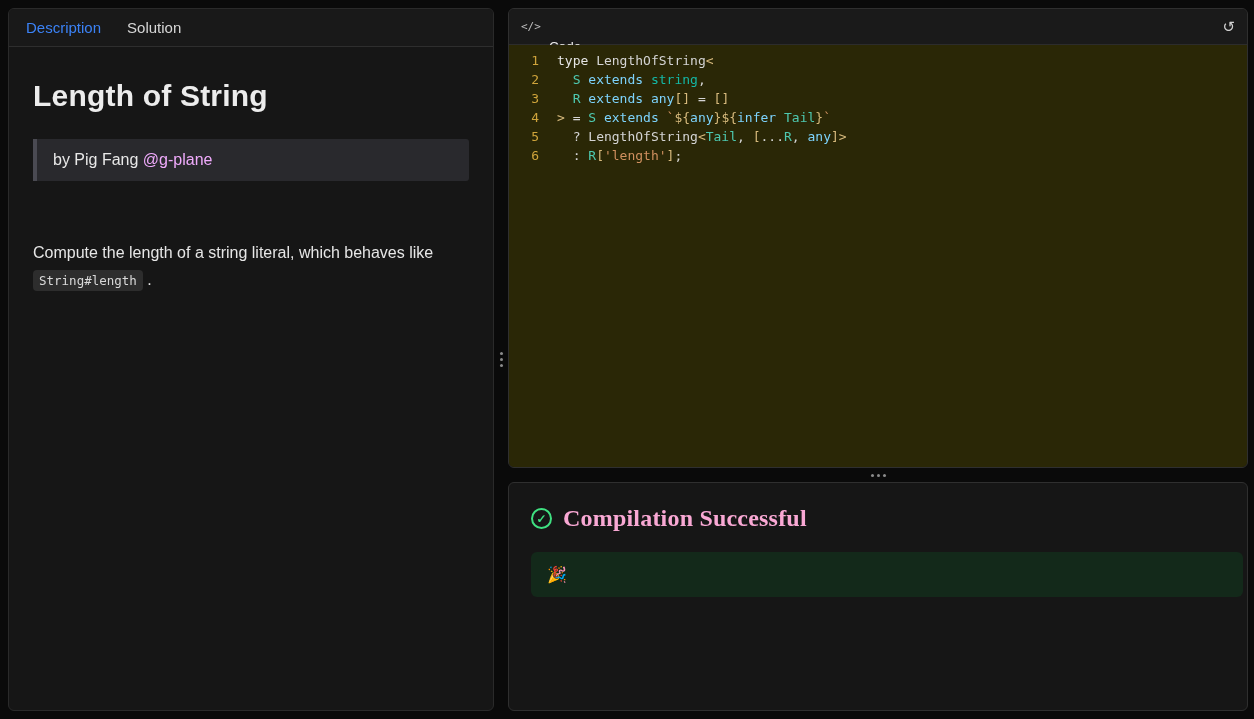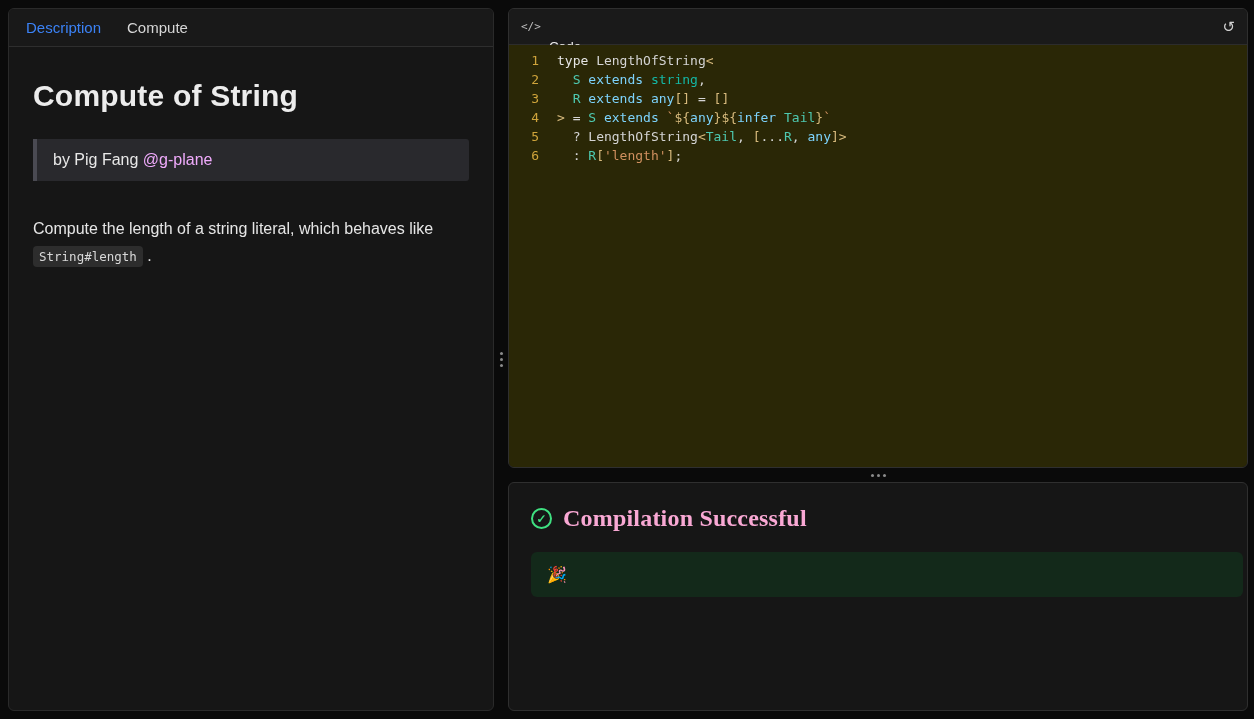--- a/index.html
+++ b/index.html
@@ -18,21 +18,21 @@
   .tab { font-size:15px; cursor:pointer; }
   .tab-active { color:#3b82f6; }
   .tab-inactive { color:#d6d6d6; }
   .left-content { padding:24px; }
   .page-title { font-size:30px; font-weight:800; color:#ececec; letter-spacing:.2px; margin-top:8px; }
   .quote {
     margin-top:26px; background:#29292d; border-left:4px solid #4a4a52;
     padding:12px 16px; font-size:16px; color:#e8e8e8; border-radius:0 3px 3px 0;
   }
   .author-link { color:#f0abfc; cursor:pointer; text-decoration:none; }
-  .desc { margin-top:34px; font-size:16px; line-height:1.7; color:#e6e6e6; max-width:440px; }
+  .desc { margin-top:58px; font-size:16px; line-height:1.7; color:#e6e6e6; max-width:440px; }
   .inline-code {
     font-family:"DejaVu Sans Mono",monospace; font-size:12.5px; color:#d8d8d8;
     background:#2d2d2d; border-radius:4px; padding:3px 6px;
   }
 
   
   .v-gutter { position:absolute; left:495px; top:8px; width:12px; height:703px; display:flex; align-items:center; justify-content:center; cursor:col-resize; }
   .grip-v { width:3px; height:3px; border-radius:50%; background:#8a8a8a; box-shadow:0 -6px 0 #8a8a8a, 0 6px 0 #8a8a8a; }
 
   
@@ -87,24 +87,24 @@
   .party-icon { font-size:16px; }
 </style>
 </head>
 <body>
 
 <div class="stage">
 
   <div class="left-panel">
     <div class="tabs-bar">
       <span class="tab tab-active">Description</span>
-      <span class="tab tab-inactive">Compute</span>
+      <span class="tab tab-inactive">Solution</span>
     </div>
     <div class="left-content">
-      <div class="page-title">Compute of String</div>
+      <div class="page-title">Length of String</div>
       <div class="quote">
         <span>by Pig Fang </span><a class="author-link">@g-plane</a>
       </div>
       <div class="desc">
         <span>Compute the length of a string literal, which behaves like </span>
         <span class="inline-code">String#length</span><span> .</span>
       </div>
     </div>
   </div>
 

